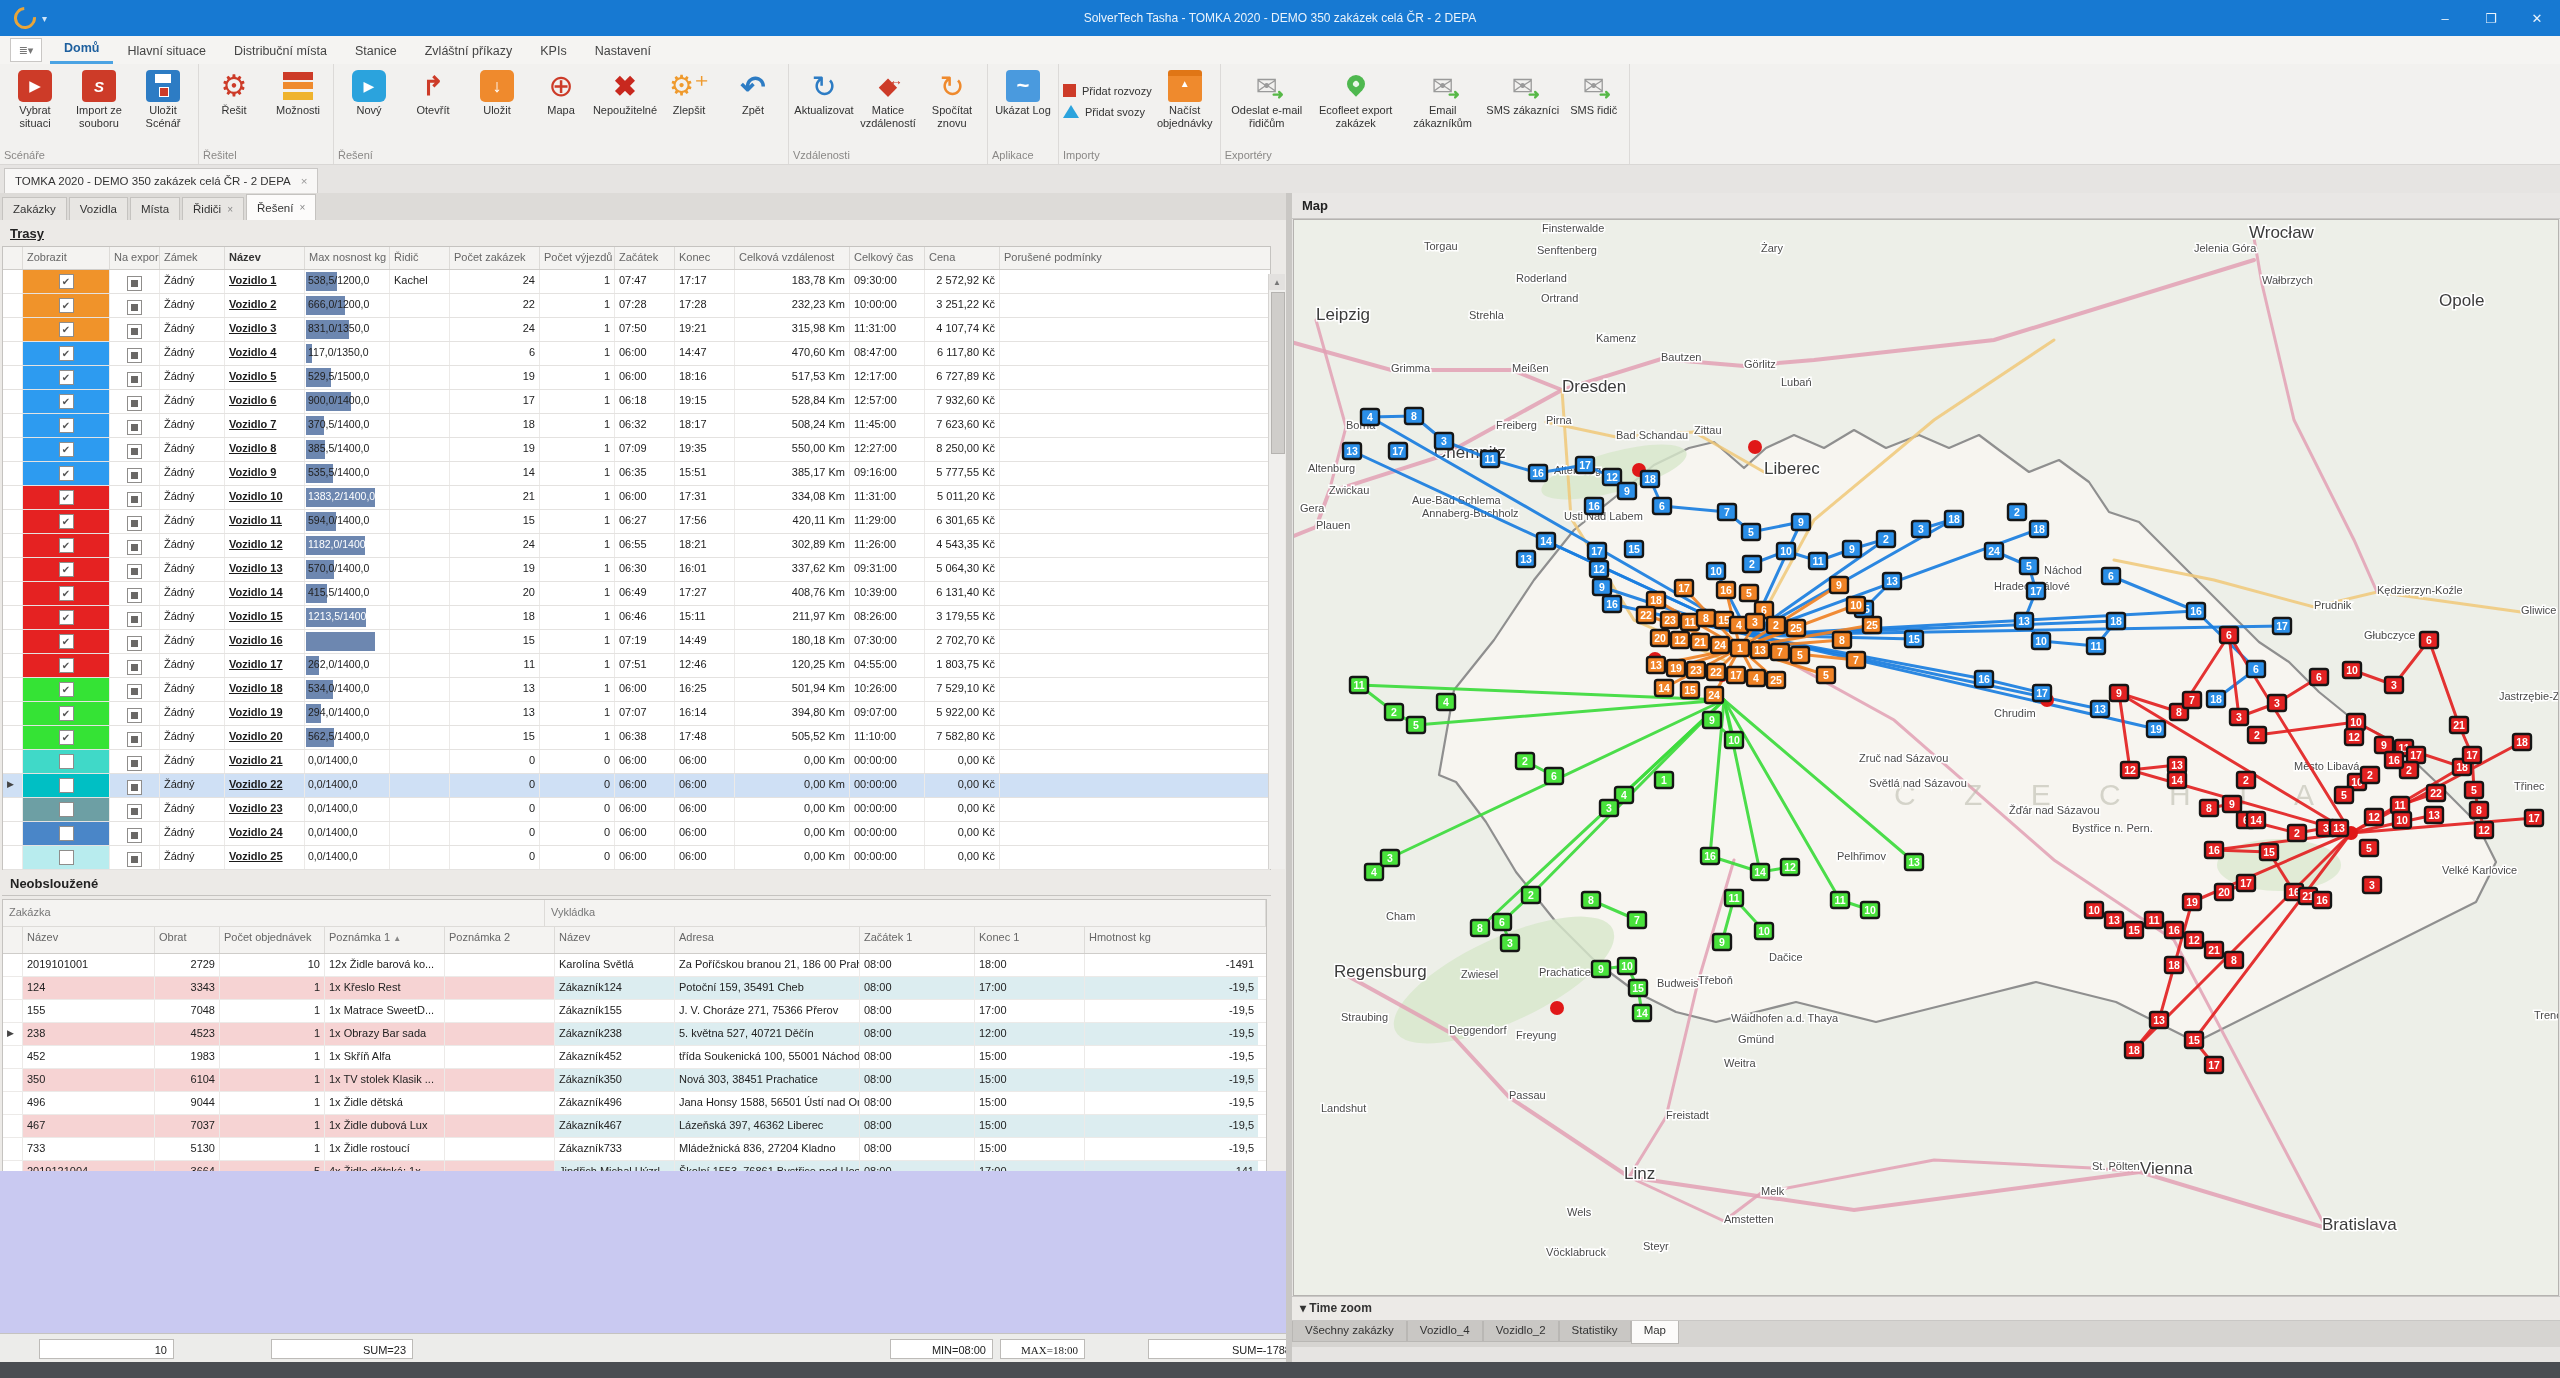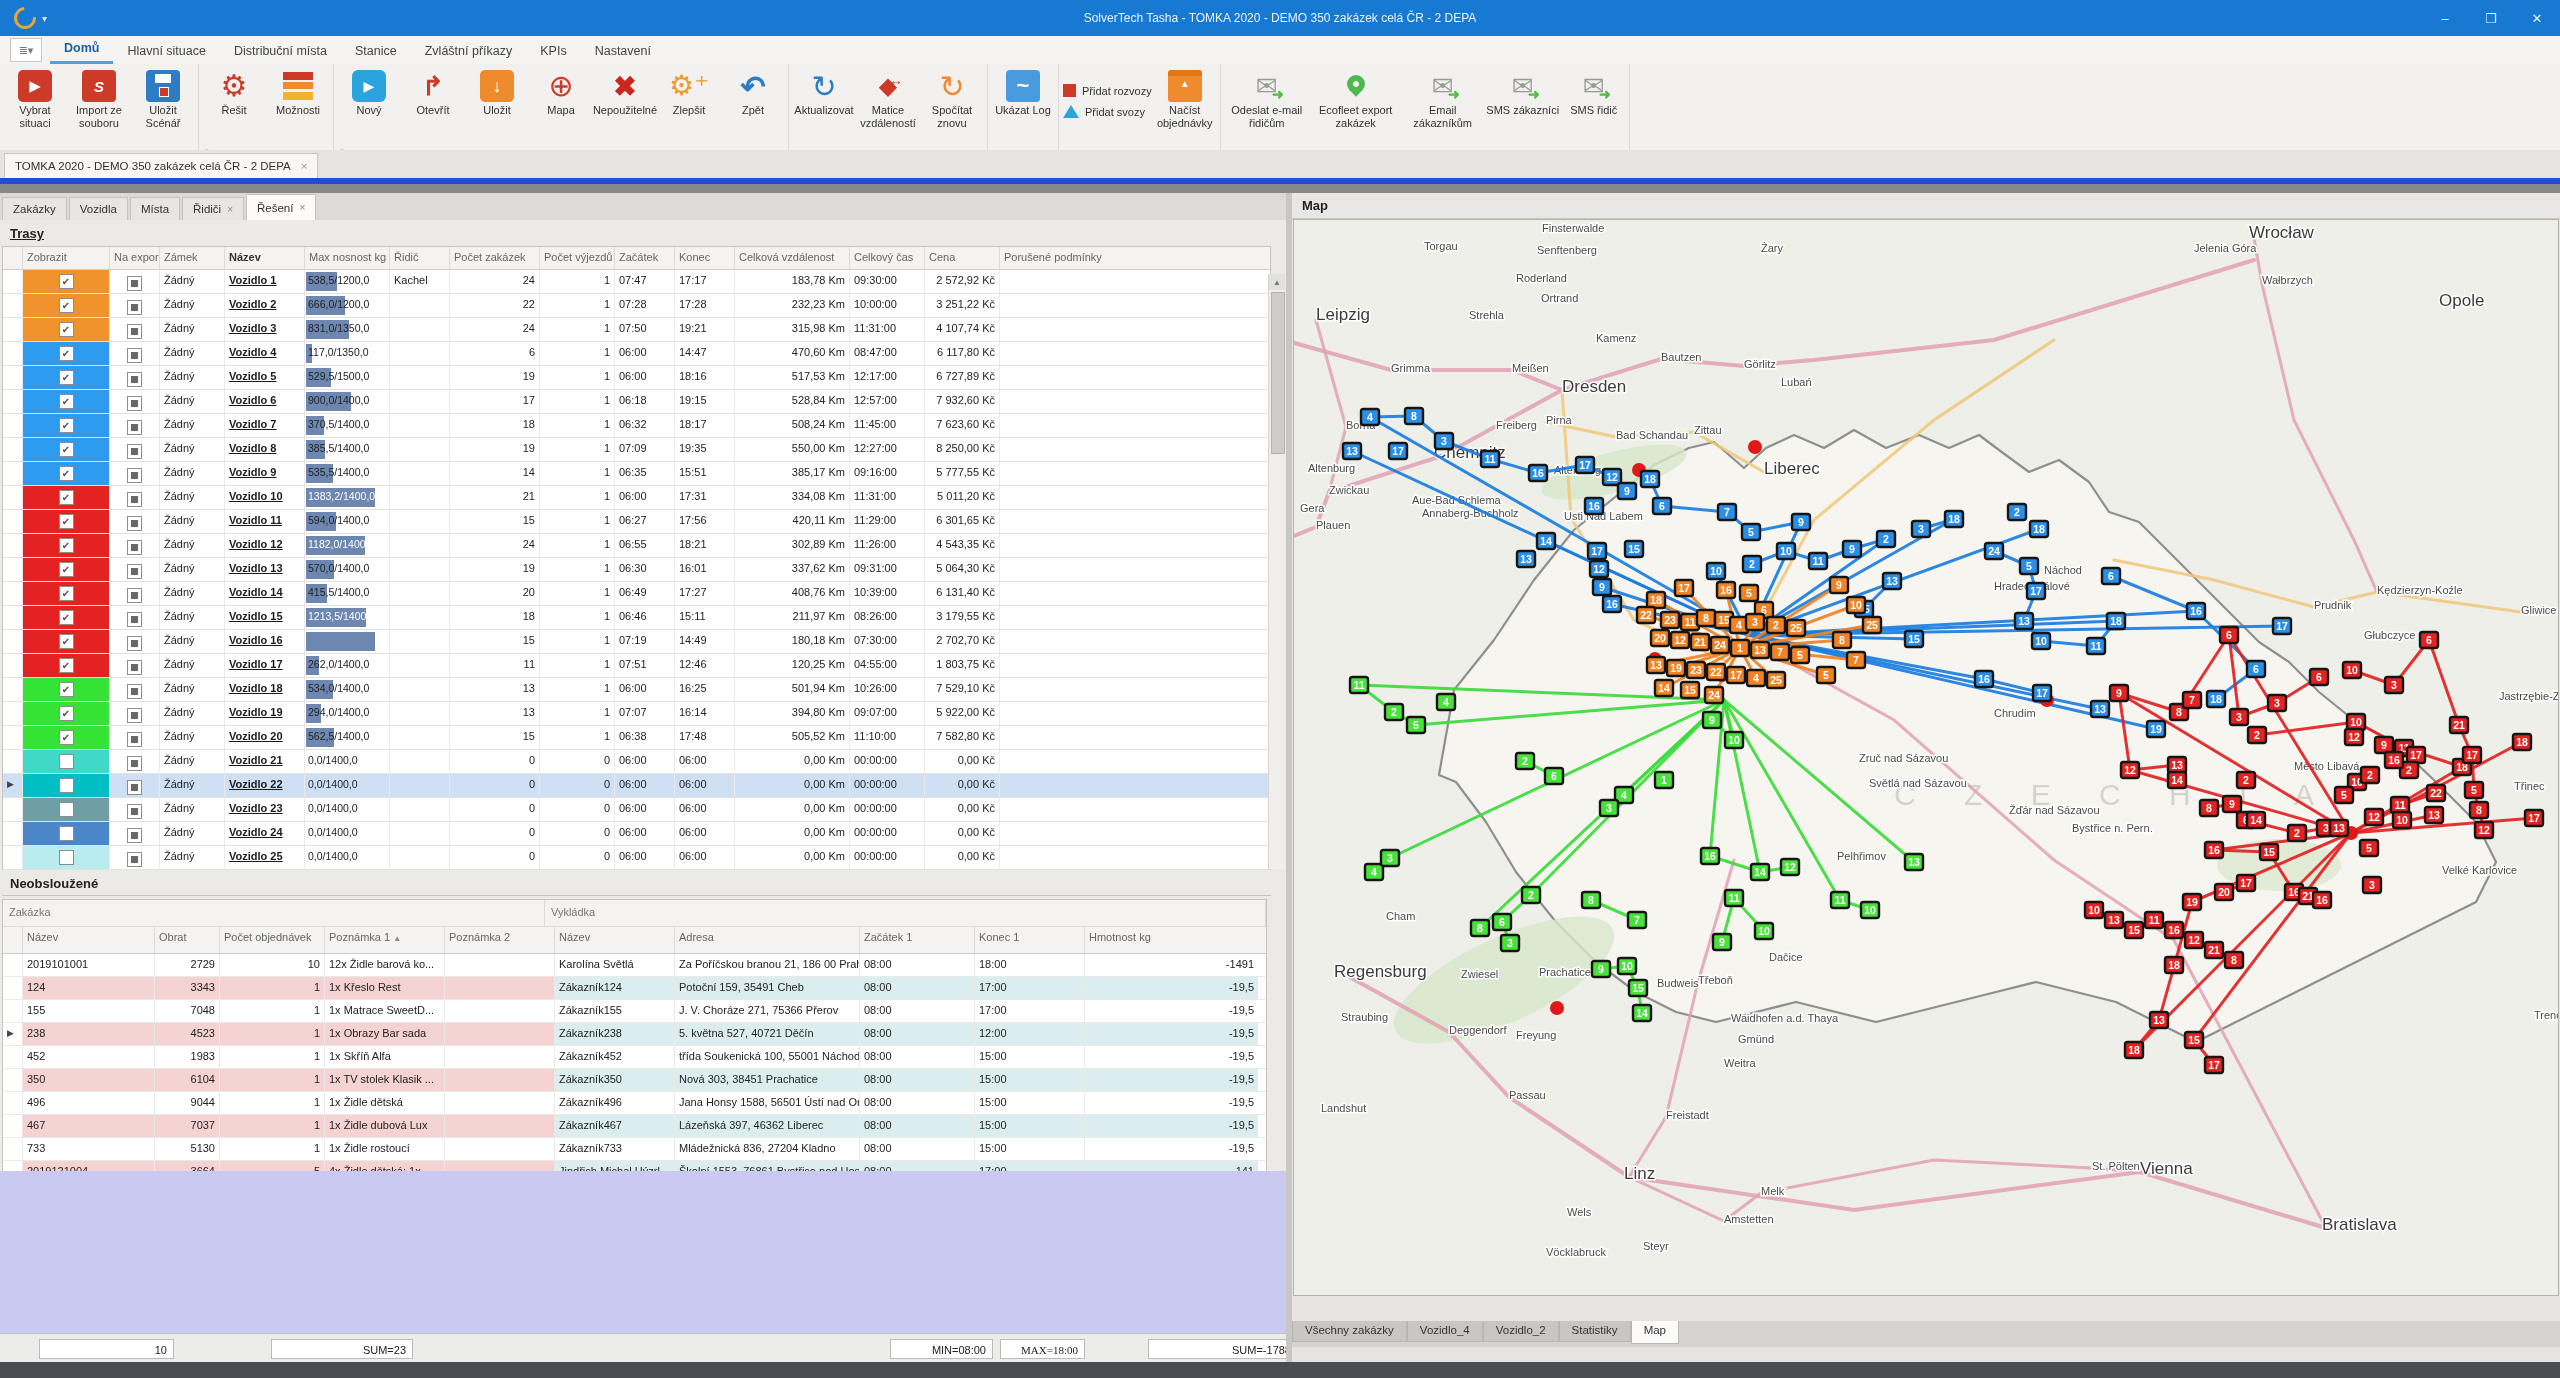--- a/index.html
+++ b/index.html
@@ -48,21 +48,21 @@
   .ic-mail .ga{position:absolute;right:0px;bottom:0px;color:#57b847;font-size:14px;font-weight:bold;}
   .ic-pin{width:18px;height:18px;background:#4fb84f;border-radius:50% 50% 50% 0;transform:rotate(-45deg);margin-top:-4px;}
   .ic-pin:after{content:"";position:absolute;left:6px;top:6px;width:6px;height:6px;border-radius:50%;background:#e9f7e9;}
   .ic-box{background:#ef8a2d;border-radius:3px;color:#fff;font-size:10px;align-items:flex-start;justify-content:center;padding-top:2px;box-sizing:border-box;border-top:6px solid #e07616;}
   .smallbtns{display:flex;flex-direction:column;justify-content:center;gap:8px;height:70px;}
   .sbtn{display:flex;align-items:center;gap:6px;}
   .sbtn .lbl{font-size:11px;color:#333;}
   .sq-red{width:13px;height:13px;background:#cd3b28;}
   .tri-blue{width:0;height:0;border-left:8px solid transparent;border-right:8px solid transparent;border-bottom:13px solid #2ba3dd;}
   
-  #docbar{left:0;top:150px;width:2560px;height:28px;background:#e6e4e2;border-bottom:6px solid #1d4ed8;}
+  #docbar{left:0;top:165px;width:2560px;height:28px;background:#e6e4e2;border-bottom:1px solid #1d4ed8;}
   #doctab{position:absolute;left:4px;top:3px;height:24px;background:#f8f7f6;border:1px solid #c9c7c5;border-bottom:none;display:flex;align-items:center;gap:10px;padding:0 10px;font-size:11.5px;color:#333;}
   
   #left-panel{left:0;top:193px;width:1286px;height:1185px;background:#eceae7;}
   #left-tabs{position:absolute;left:0;top:0;height:27px;width:100%;display:flex;align-items:flex-end;background:#dddbd8;border-bottom:1px solid #c5c3c0;}
   .ltab{height:22px;display:flex;align-items:center;gap:6px;padding:0 10px;border:1px solid #c5c3c0;border-bottom:none;background:#e8e6e3;font-size:11.5px;color:#333;margin-left:2px;}
   .ltab.active{background:#fcfbfa;height:25px;}
   .ltab .x{color:#888;font-size:10px;}
   .sect-title{font-weight:bold;font-size:13px;color:#222;padding:6px 0 4px 10px;background:#eceae7;}
   
   #trasy-wrap{position:absolute;left:0px;top:27px;width:1286px;text-decoration:underline;}
@@ -2148,20 +2148,21 @@
         <g>
           <rect x="553" y="432" width="18" height="16" rx="2.5" fill="#f08326" stroke="#151515" stroke-width="2.4"></rect>
           <text x="562" y="444" class="mknum">7</text>
         </g>
         <g>
           <rect x="523" y="447" width="18" height="16" rx="2.5" fill="#f08326" stroke="#151515" stroke-width="2.4"></rect>
           <text x="532" y="459" class="mknum">5</text>
         </g>
       </svg>
   </div>
+  <div id="timezoom"><span>▾ </span><span>Time zoom</span></div>
   <div id="map-tabs">
       <div class="mtab">Všechny zakázky</div>
       <div class="mtab">Vozidlo_4</div>
       <div class="mtab">Vozidlo_2</div>
       <div class="mtab">Statistiky</div>
       <div class="mtab active">Map</div>
     </div>
 </div>
 
 <div class="abs" id="bottom-strip"></div>

